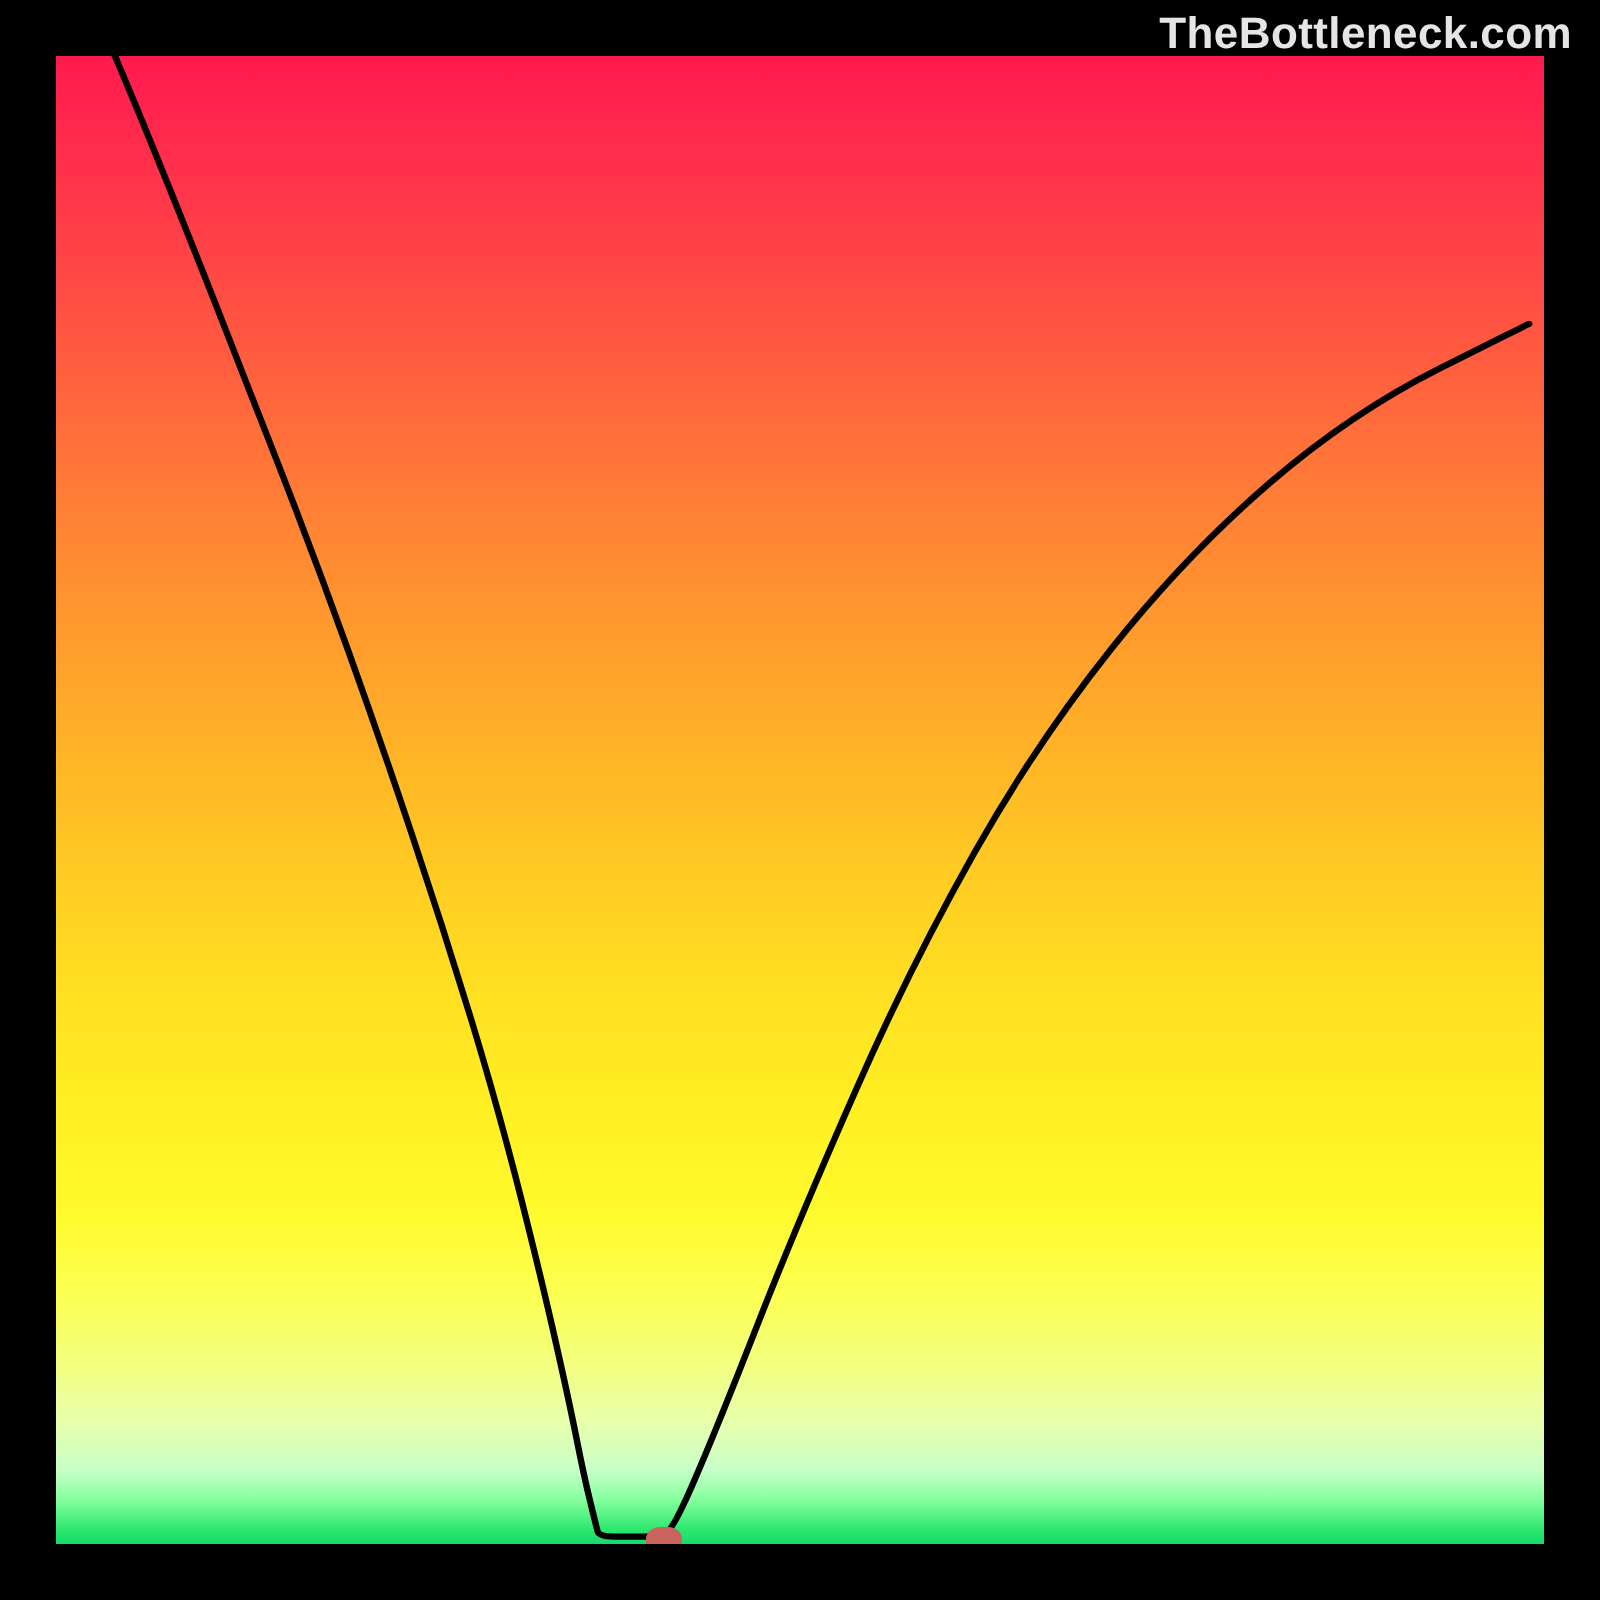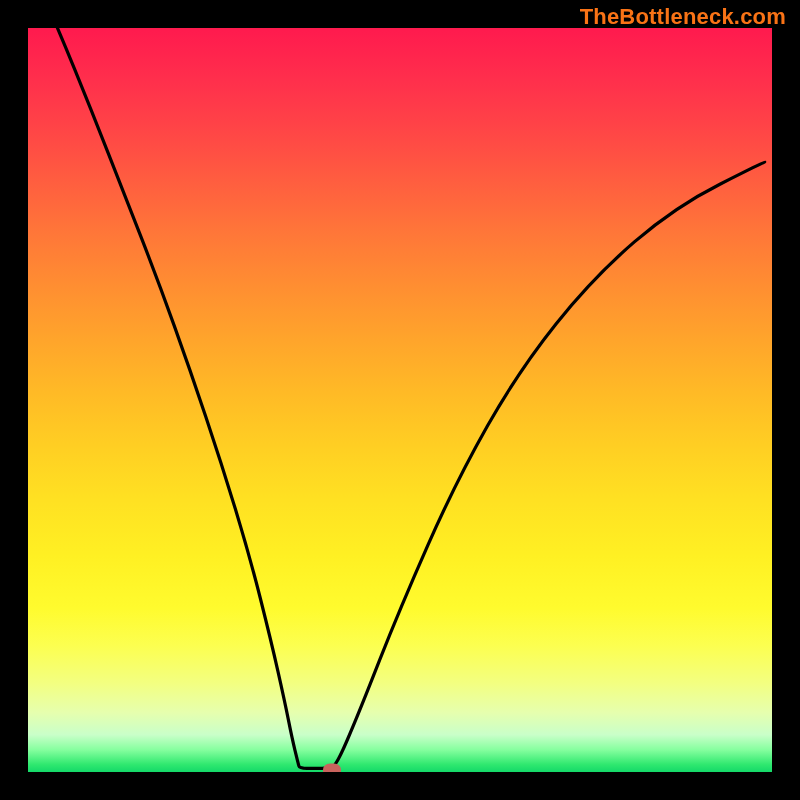--- a/index.html
+++ b/index.html
@@ -14,21 +14,21 @@
   #frame {
     position: relative;
     width: 800px;
     height: 800px;
     background: #000;
   }
   #watermark {
     position: absolute;
     top: 4px;
     right: 14px;
-    color: #f97316;
+    color: #e5e5e5;
     font-size: 22px;
     font-weight: 600;
     letter-spacing: 0.2px;
     user-select: none;
   }
   #plot {
     position: absolute;
     left: 28px;
     top: 28px;
     width: 744px;

